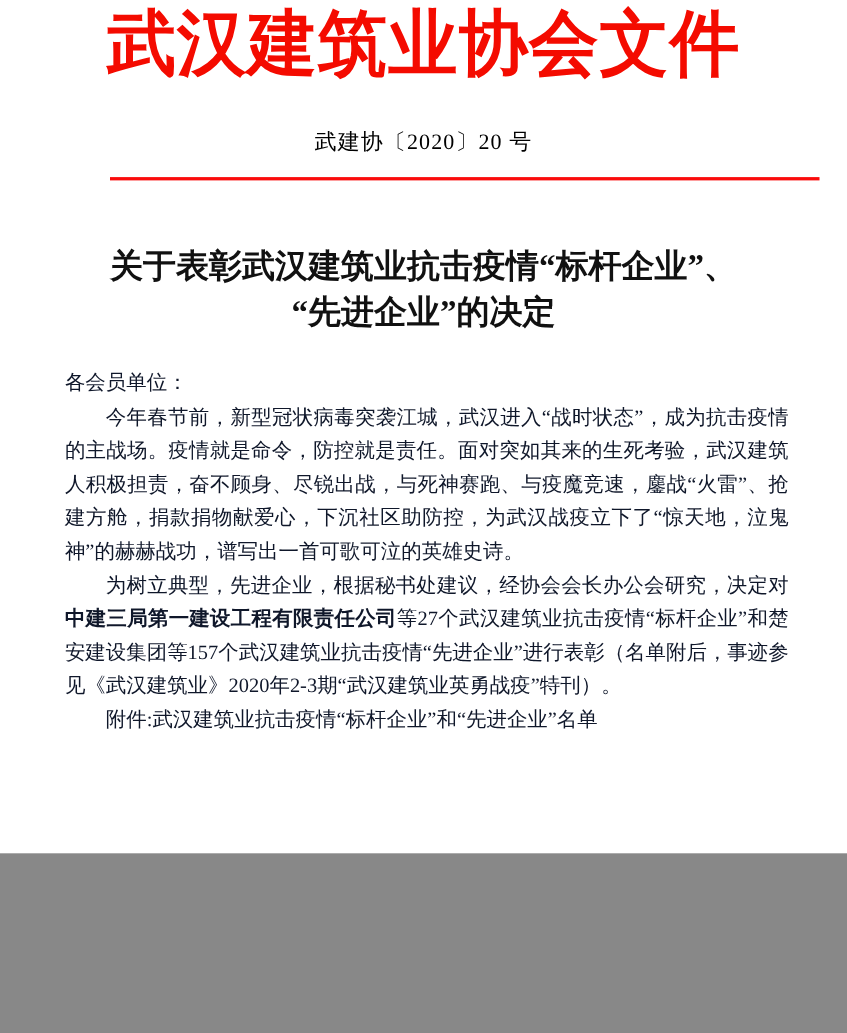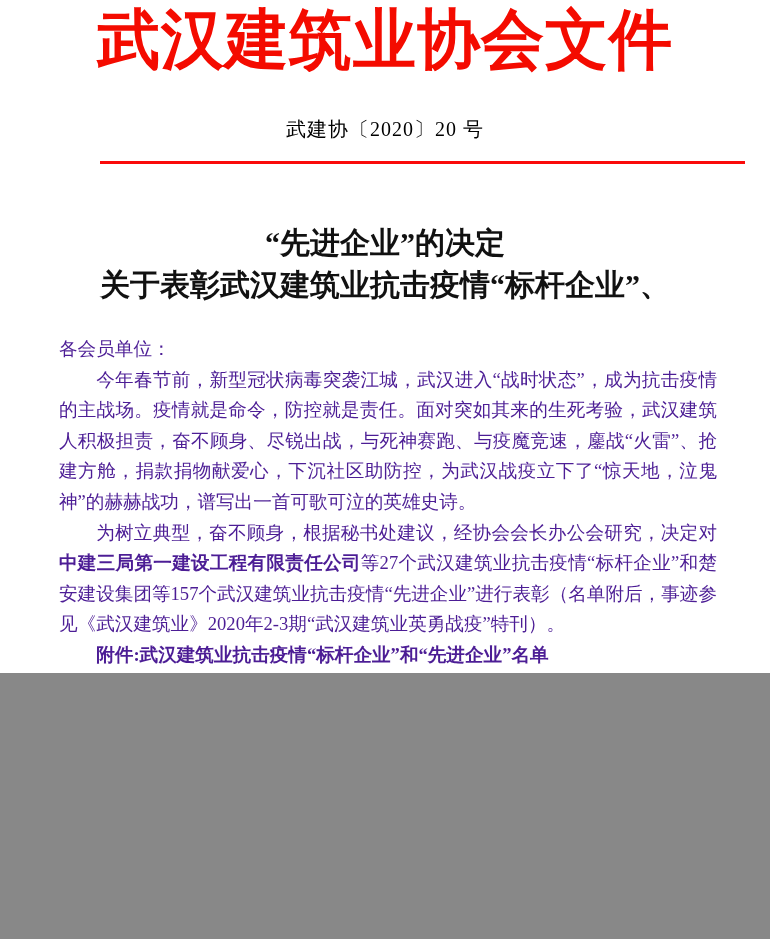--- a/index.html
+++ b/index.html
@@ -1,19 +1,19 @@
 <!DOCTYPE html>
 <html><head>
 <meta charset="utf-8">
 <style>
   * { margin:0; padding:0; box-sizing:border-box; }
   html,body { background:#888; }
   .page {
     position:relative;
-    width:770px; height:673px;
+    width:770px; height:776px;
     margin:0 auto;
     background:#ffffff;
     font-family:"Liberation Serif","DejaVu Serif",serif;
     color:#1f1f1f;
     overflow:hidden;
   }
   .header-title {
     position:absolute; top:2px; left:0; right:0;
     text-align:center;
     font-size:63px; line-height:76px;
@@ -40,26 +40,26 @@
     text-align:center;
     font-size:30px; line-height:42px;
     font-weight:bold;
     color:#111;
   }
   .body-text {
     position:absolute; top:334px; left:59px;
     width:658px;
     font-size:18.6px; line-height:30.6px;
     text-align:justify;
-    color:#4c1d95;
+    color:#0f172a;
   }
   .body-text p { margin:0; text-indent:2em; }
   .body-text .salutation { text-indent:0; }
   .bold-run { font-weight:bold; }
-  .attachment { margin-top:32px; text-indent:2em;font-weight:bold; }
+  .attachment { margin-top:32px; text-indent:2em; }
   .seal-svg {
     position:absolute; top:792px; left:327px;
     width:142px; height:142px;
     opacity:0.93;
   }
   .signature {
     position:absolute; top:864px; left:26px; right:0;
     text-align:center;
     font-size:20px; line-height:28px;
     letter-spacing:3px;
@@ -85,28 +85,28 @@
 
 <div class="page">
 
   <div class="header-title">武汉建筑业协会文件</div>
 
   <div class="doc-number">武建协〔2020〕20 号</div>
 
   <div class="red-rule"></div>
 
   <div class="doc-title">
+    <div>关于表彰武汉建筑业抗击疫情“标杆企业”、</div>
     <div>“先进企业”的决定</div>
-    <div>关于表彰武汉建筑业抗击疫情“标杆企业”、</div>
   </div>
 
   <div class="body-text">
     <p class="salutation">各会员单位：</p>
     <p>今年春节前，新型冠状病毒突袭江城，武汉进入“战时状态”，成为抗击疫情的主战场。疫情就是命令，防控就是责任。面对突如其来的生死考验，武汉建筑人积极担责，奋不顾身、尽锐出战，与死神赛跑、与疫魔竞速，鏖战“火雷”、抢建方舱，捐款捐物献爱心，下沉社区助防控，为武汉战疫立下了“惊天地，泣鬼神”的赫赫战功，谱写出一首可歌可泣的英雄史诗。</p>
-    <p><span>为树立典型，奋不顾身，根据秘书处建议，经协会会长办公会研究，决定对</span><span class="bold-run">中建三局第一建设工程有限责任公司</span><span>等27个武汉建筑业抗击疫情“标杆企业”和楚安建设集团等157个武汉建筑业抗击疫情“先进企业”进行表彰（名单附后，事迹参见《武汉建筑业》2020年2-3期“武汉建筑业英勇战疫”特刊）。</span></p>
+    <p><span>为树立典型，先进企业，根据秘书处建议，经协会会长办公会研究，决定对</span><span class="bold-run">中建三局第一建设工程有限责任公司</span><span>等27个武汉建筑业抗击疫情“标杆企业”和楚安建设集团等157个武汉建筑业抗击疫情“先进企业”进行表彰（名单附后，事迹参见《武汉建筑业》2020年2-3期“武汉建筑业英勇战疫”特刊）。</span></p>
     <p class="attachment">附件:武汉建筑业抗击疫情“标杆企业”和“先进企业”名单</p>
   </div>
 
   <svg class="seal-svg" viewBox="0 0 142 142" xmlns="http://www.w3.org/2000/svg">
     <circle cx="71" cy="71" r="66" fill="none" stroke="#e23a2b" stroke-width="5"></circle>
     <path id="sealArc" d="M 24.8 92.6 A 51 51 0 1 1 117.2 92.6" fill="none"></path>
     <text class="seal-arc-text">
       <textPath href="#sealArc" startOffset="50%" text-anchor="middle">武汉建筑业协会</textPath>
     </text>
     <polygon fill="#e23a2b" points="71,45 77.1,61.7 94.8,62.3 80.8,73.2 85.7,90.2 71,80.3 56.3,90.2 61.2,73.2 47.2,62.3 64.9,61.7"></polygon>

